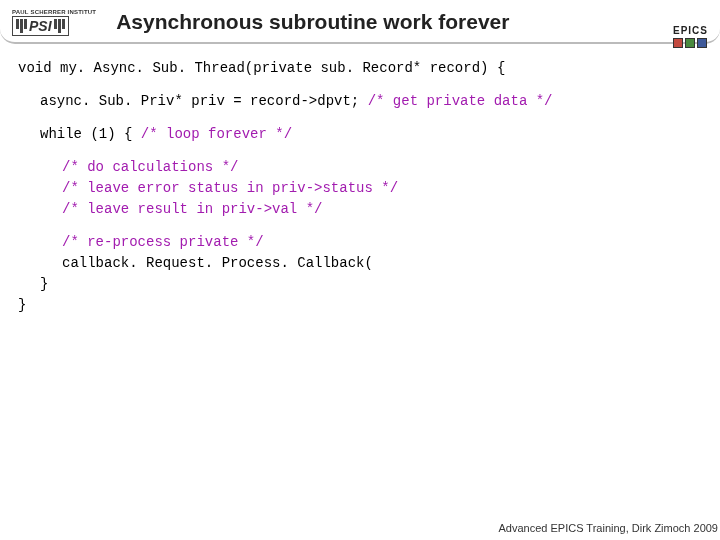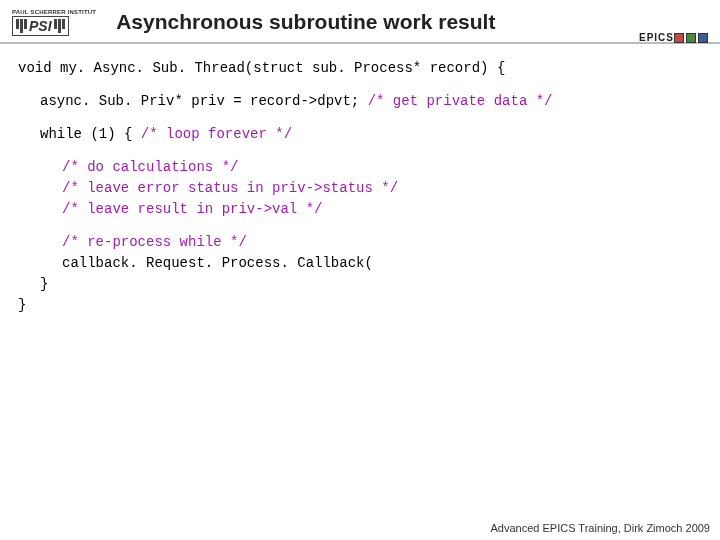--- a/index.html
+++ b/index.html
@@ -12,20 +12,21 @@
     position: relative;
     box-sizing: border-box;
   }
   .header {
     display: flex;
     align-items: center;
     padding: 8px 12px 6px 12px;
     border-bottom: 2px solid #bbb;
     height: 44px;
     box-sizing: border-box;
+    border-radius: 15px;
   }
   .logo-psi {
     display: flex;
     flex-direction: column;
     align-items: flex-start;
     margin-right: 14px;
   }
   .logo-psi-top {
     font-size: 6px;
     letter-spacing: 0.2px;
@@ -60,22 +61,22 @@
   .title {
     flex: 1;
     text-align: left;
     font-size: 21px;
     font-weight: bold;
     color: #222;
     padding-left: 6px;
   }
   .logo-epics {
     display: flex;
-    flex-direction: row;
-    align-items: flex-end;
+    flex-direction: column;
+    align-items: flex-start;
     margin-top: 29px;
   }
   .epics-text {
     font-size: 10px;
     font-weight: bold;
     letter-spacing: 1px;
     color: #222;
   }
   .epics-squares {
     display: flex;
@@ -98,21 +99,21 @@
     color: #000;
   }
   .code-area .i1 { padding-left: 22px; }
   .code-area .i2 { padding-left: 44px; }
   .code-area .i3 { padding-left: 66px; }
   .comment { color: #a21caf; }
   .gap { height: 12px; }
   .footer {
     position: absolute;
     bottom: 6px;
-    right: 10px;
+    right: 2px;
     font-size: 11px;
     color: #333;
   }
 </style>
 </head>
 <body>
 
 <div class="header">
   <div class="logo-psi">
     <div class="logo-psi-top">PAUL SCHERRER INSTITUT</div>
@@ -123,41 +124,41 @@
           <span class="bar b3"></span>
         </span>
       <span class="logo-psi-text">PSI</span>
       <span class="bars" style="margin-left:2px;margin-right:0;">
           <span class="bar b1"></span>
           <span class="bar b2"></span>
           <span class="bar b3"></span>
         </span>
     </div>
   </div>
-  <div class="title">Asynchronous subroutine work result</div>
+  <div class="title">Asynchronous subroutine work forever</div>
   <div class="logo-epics">
     <div class="epics-text">EPICS</div>
     <div class="epics-squares">
       <div class="sq red"></div>
       <div class="sq green"></div>
       <div class="sq blue"></div>
     </div>
   </div>
 </div>
 
 <div class="code-area">
-  <div><span>void my. Async. Sub. Thread(struct sub. Process* record) {</span></div>
+  <div><span>void my. Async. Sub. Thread(private sub. Record* record) {</span></div>
   <div class="gap"></div>
   <div class="i1"><span>async. Sub. Priv* priv = record-&gt;dpvt; </span><span class="comment">/* get private data */</span></div>
   <div class="gap"></div>
   <div class="i1"><span>while (1) { </span><span class="comment">/* loop forever */</span></div>
   <div class="gap"></div>
   <div class="i2 comment">/* do calculations */</div>
   <div class="i2 comment">/* leave error status in priv-&gt;status */</div>
   <div class="i2 comment">/* leave result in priv-&gt;val */</div>
   <div class="gap"></div>
-  <div class="i2 comment">/* re-process while */</div>
+  <div class="i2 comment">/* re-process private */</div>
   <div class="i2">callback. Request. Process. Callback(</div>
   <div class="i1">}</div>
   <div>}</div>
 </div>
 
 <div class="footer">Advanced EPICS Training, Dirk Zimoch 2009</div>
 
 </body></html>

